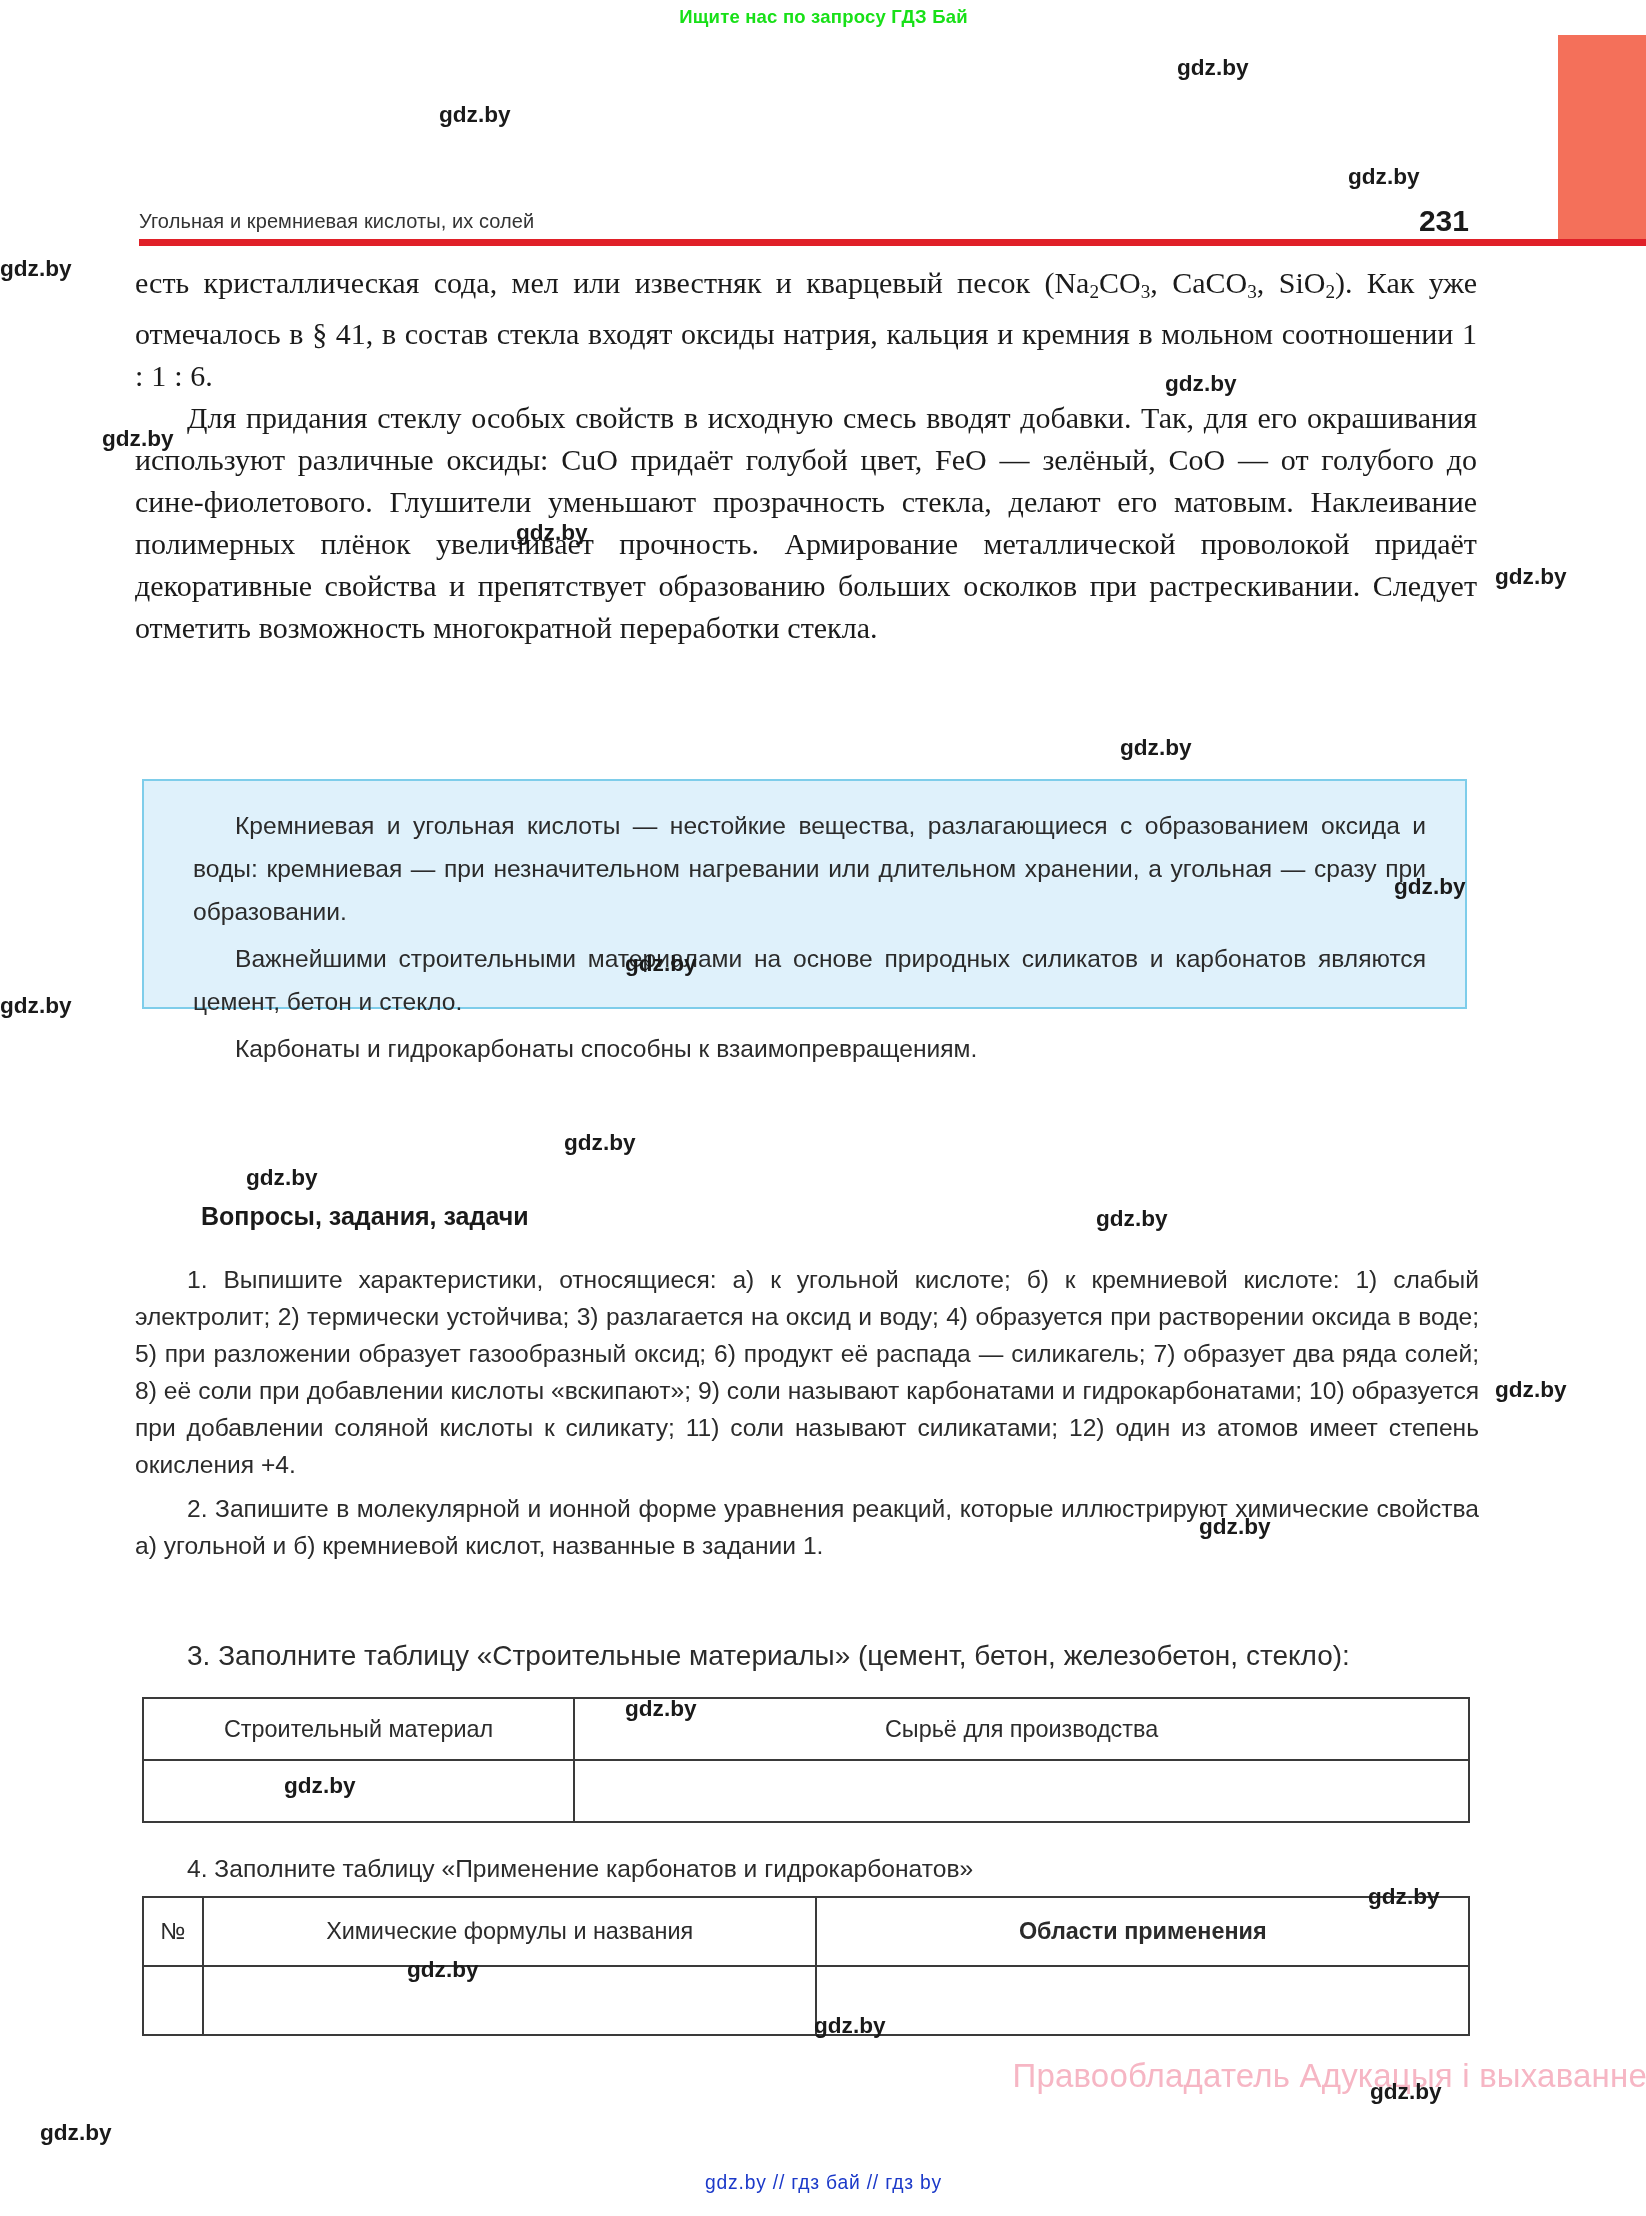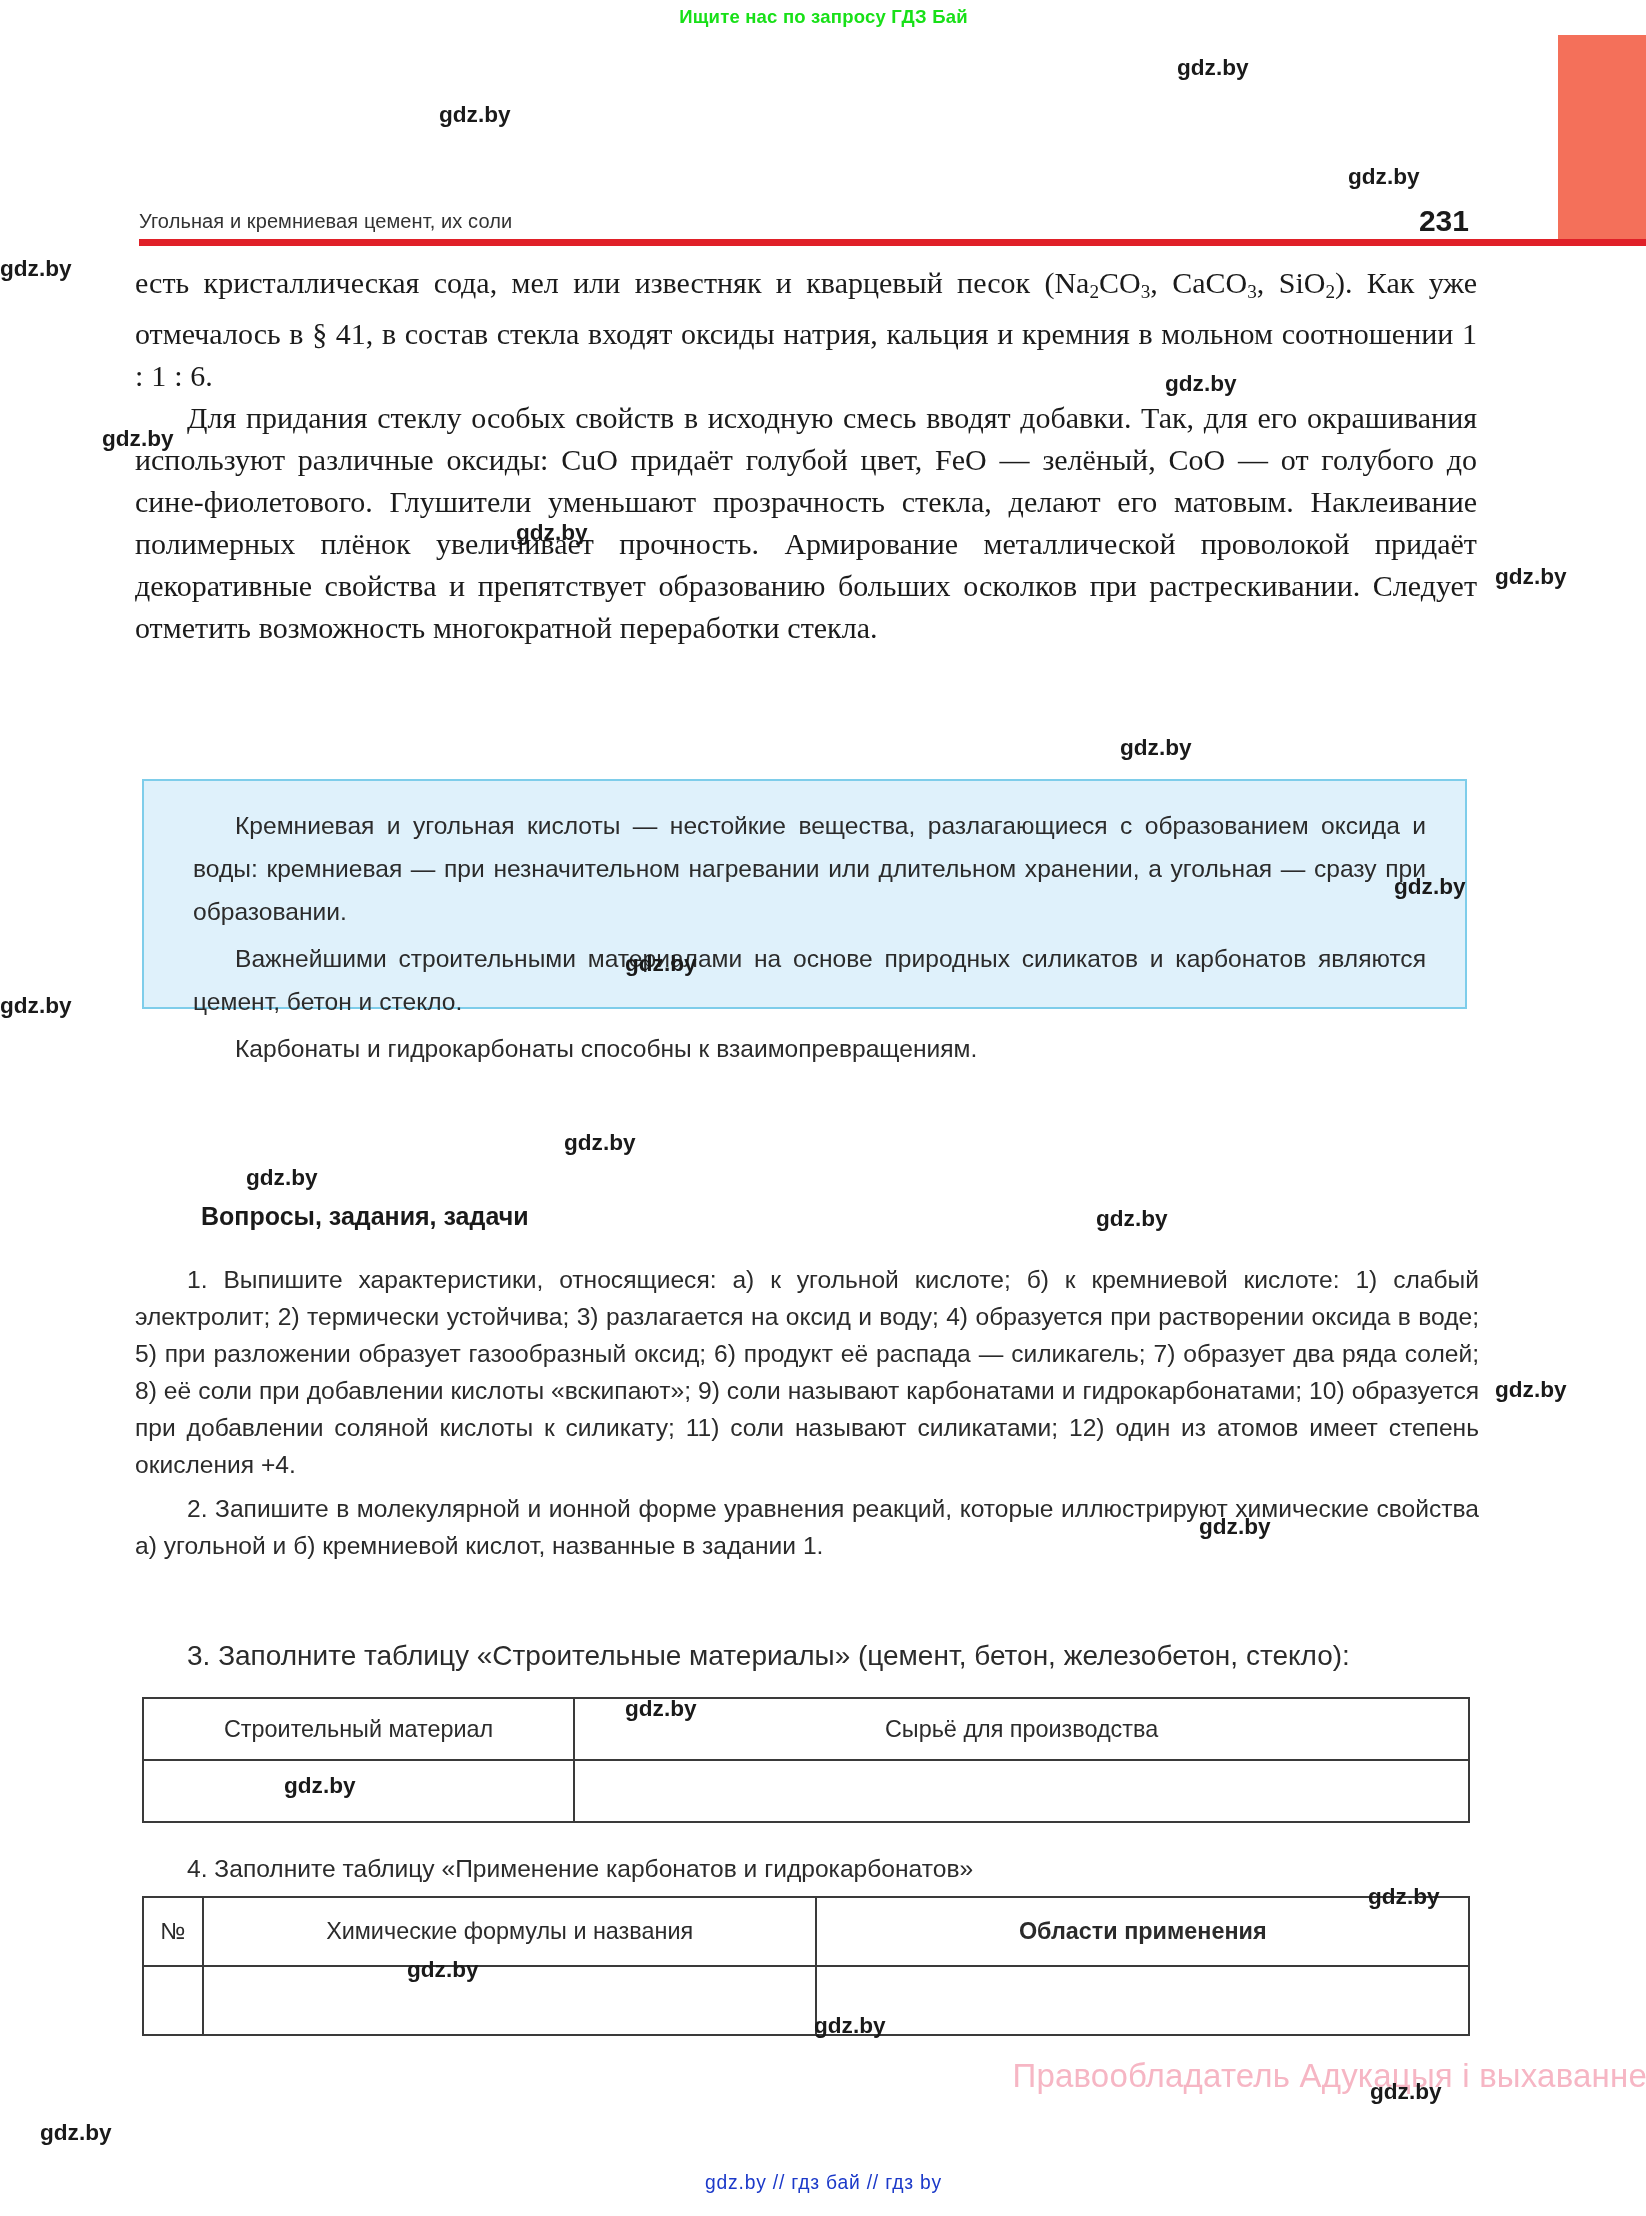--- a/index.html
+++ b/index.html
@@ -237,21 +237,21 @@
   }
 </style>
 </head>
 <body>
 
 <div class="promo" style="color: rgb(24, 224, 24);">Ищите нас по запросу ГДЗ Бай</div>
 
 <div class="corner-tab" style="background: rgb(244, 112, 90);"></div>
 
 <div class="runhead">
-  <div class="runhead-title">Угольная и кремниевая цемент, их соли</div>
+  <div class="runhead-title">Угольная и кремниевая кислоты, их солей</div>
   <div class="runhead-page">231</div>
 </div>
 <div class="runhead-rule" style="background: rgb(224, 32, 40);"></div>
 
 <div class="col serif-body">
   <p>есть кристаллическая сода, мел или известняк и кварцевый песок (Na<sub>2</sub>CO<sub>3</sub>, CaCO<sub>3</sub>, SiO<sub>2</sub>). Как уже отмечалось в § 41, в состав стекла входят оксиды натрия, кальция и кремния в мольном соотношении 1 : 1 : 6.</p>
   <p class="indent">Для придания стеклу особых свойств в исходную смесь вводят добавки. Так, для его окрашивания используют различные оксиды: CuO придаёт голубой цвет, FeO — зелёный, CoO — от голубого до сине-фиолетового. Глушители уменьшают прозрачность стекла, делают его матовым. Наклеивание полимерных плёнок увеличивает прочность. Армирование металлической проволокой придаёт декоративные свойства и препятствует образованию больших осколков при растрескивании. Следует отметить возможность многократной переработки стекла.</p>
 </div>
 
 <div class="bluebox" style="background: rgb(223, 241, 251); border-color: rgb(126, 205, 234);">

